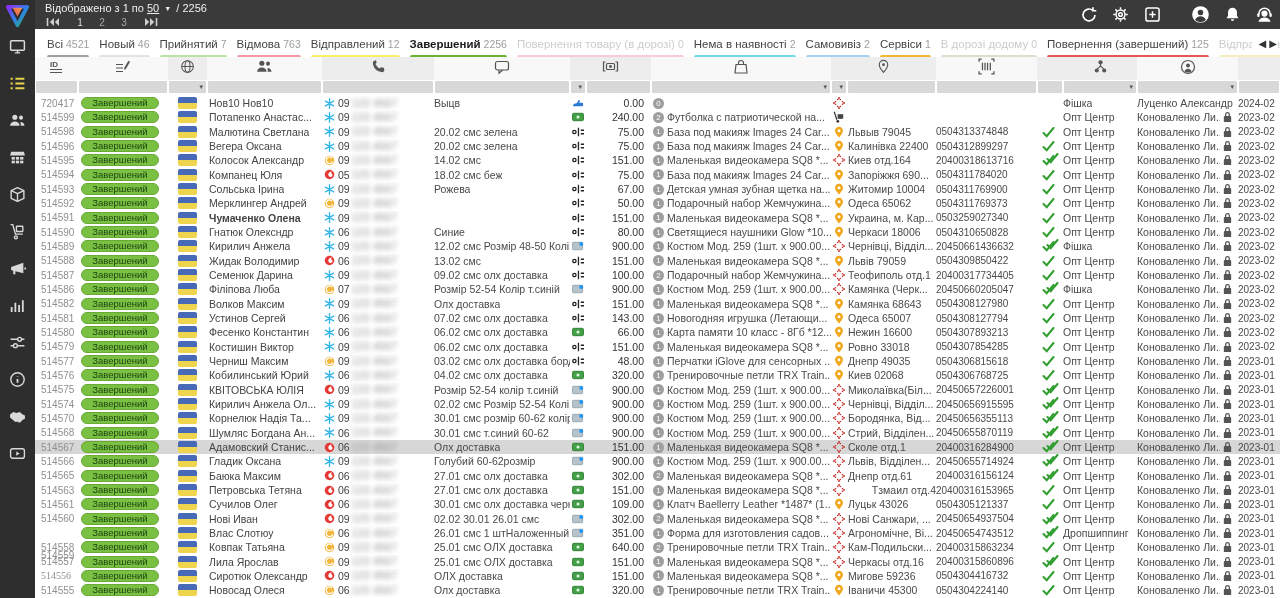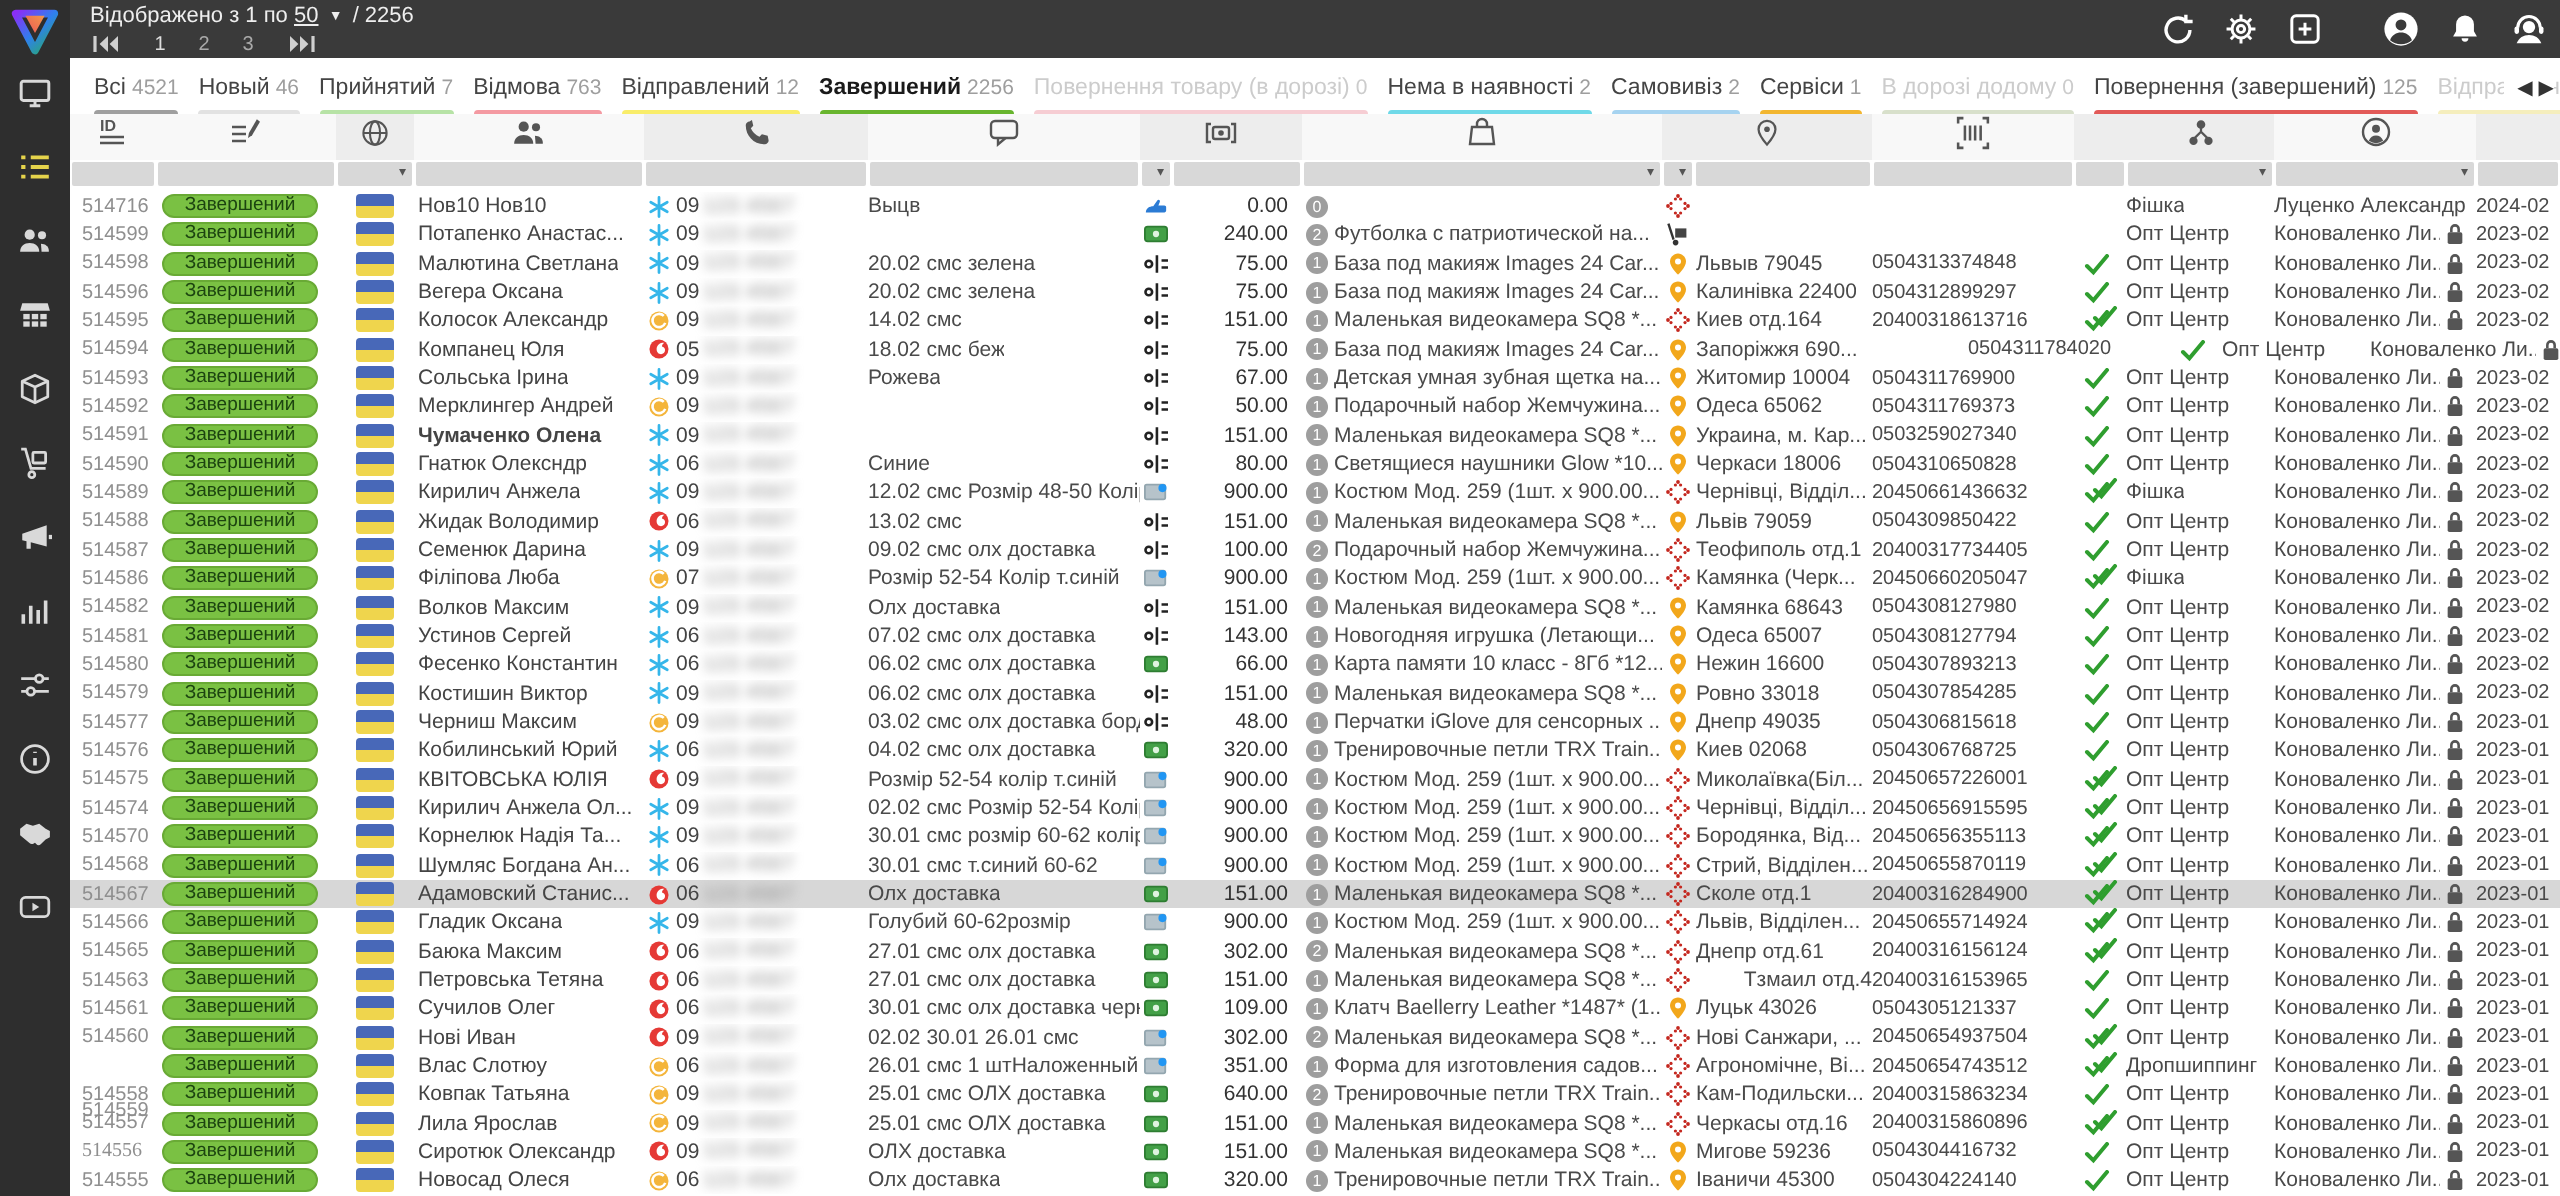--- a/index.html
+++ b/index.html
@@ -439,21 +439,21 @@
         <div class="fbox">
           <span class="dd">▾</span>
         </div>
       </div>
       <div class="fc" style="width: 42px;">
         <div class="fbox"></div>
       </div>
     </div>
   <div class="tbody" id="tbody">
       <div class="row">
-        <div class="c cid" style="width: 43px;">514716</div>
+        <div class="c cid" style="width: 43px;">720417</div>
         <div class="c" style="width: 90px;">
           <span class="pill">Завершений</span>
         </div>
         <div class="c" style="width: 39px;">
           <div class="flag">
             <div class="t"></div>
             <div class="b"></div>
           </div>
         </div>
         <div class="c" style="width: 115px;">
@@ -893,21 +893,21 @@
         </div>
         <div class="c" style="width: 105px;">
           <span style="display: flex; margin-left: 2px;">
             <svg class="pic" viewBox="0 0 12 12">
               <path d="M6 .8C3.8.8 2 2.6 2 4.8c0 2.8 4 6.6 4 6.6s4-3.8 4-6.6C10 2.6 8.2.8 6 .8z" fill="#f2a71b"></path>
               <circle cx="6" cy="4.7" r="1.5" fill="#fff"></circle>
             </svg>
           </span>
           <span class="ell" style="color: rgb(74, 74, 74);">Запоріжжя 690...</span>
         </div>
-        <div class="c" style="width: 101px; margin-left: 48px;">
+        <div class="c" style="width: 101px;">
           <span class="ell" style="color: rgb(74, 74, 74); font-size: 10px;">0504311784020</span>
         </div>
         <div class="c" style="width: 26px;">
           <div class="chkwrap">
             <span class="chk1"><svg width="13" height="11" viewBox="0 0 13 11">
                 <path d="M1.5 6l3.2 3.2L11.5 1" stroke="#2f9e2f" stroke-width="2" fill="none" stroke-linecap="round"></path>
               </svg></span>
           </div>
         </div>
         <div class="c" style="width: 74px;">

